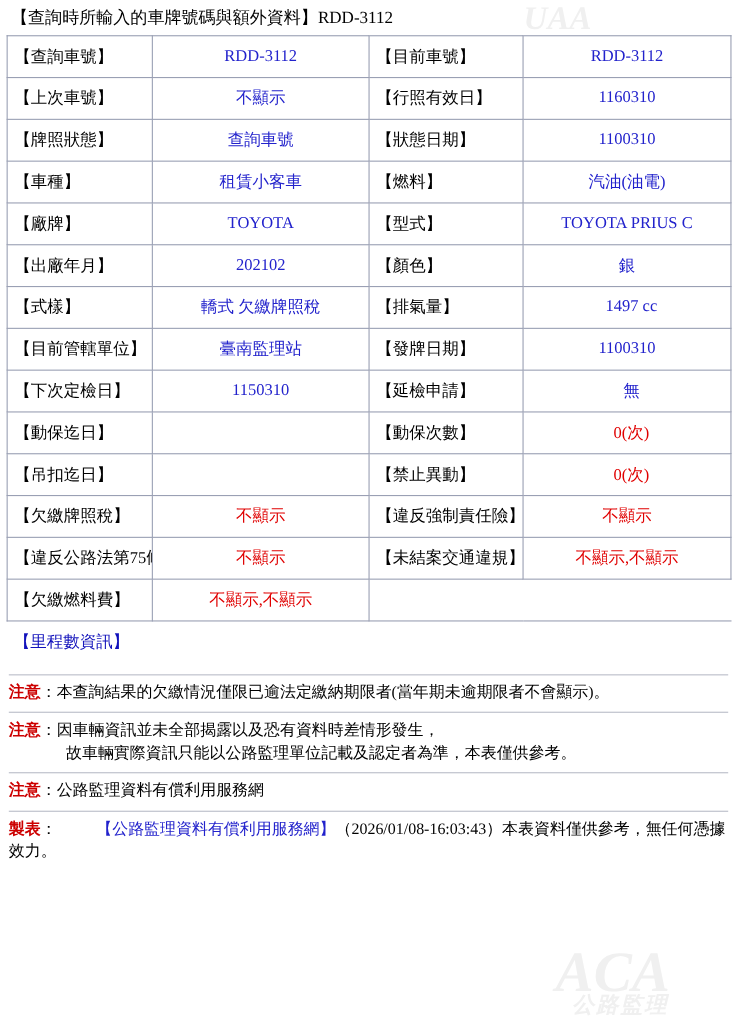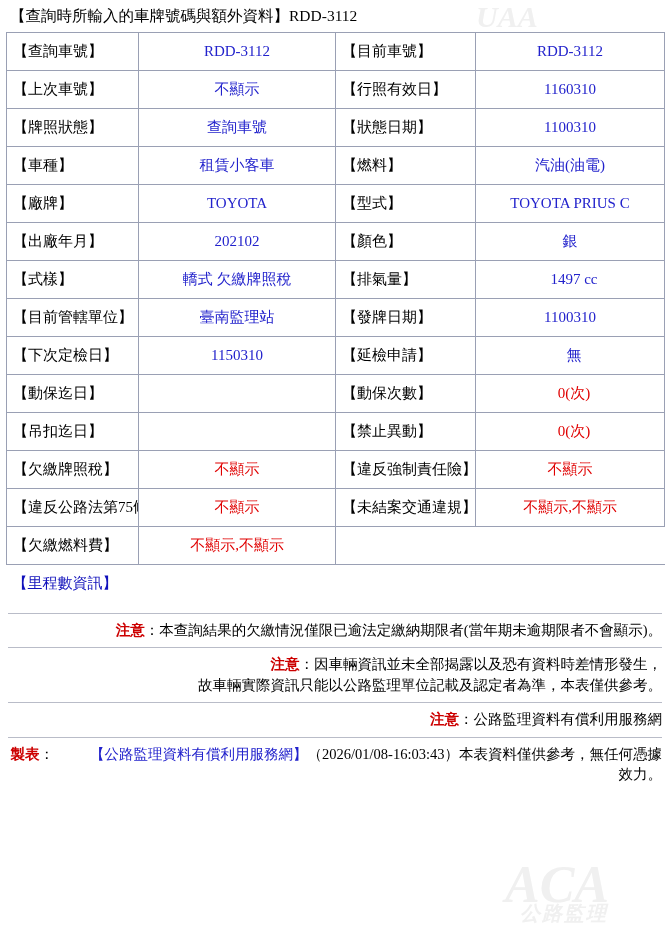--- a/index.html
+++ b/index.html
@@ -89,21 +89,20 @@
     position: relative;
     z-index: 1;
     width: 670px;
     padding: 6px 8px 0 8px;
   }
   .note {
     font-size: 14.5px;
     line-height: 1.42;
     color: #000;
     margin-bottom: 7px;
-    text-align: right;
   }
   .note .kw { color: #cc0000; font-weight: bold; }
   .note .blue { color: #2222cc; margin-left: 36px; }
   .note.last { margin-bottom: 0; }
   .note .ln2 { display: block; padding-left: 52px; }
   .hr {
     border: none;
     border-top: 1px solid #b9bcc8;
     margin: 4px 0 6px 0;
   }

